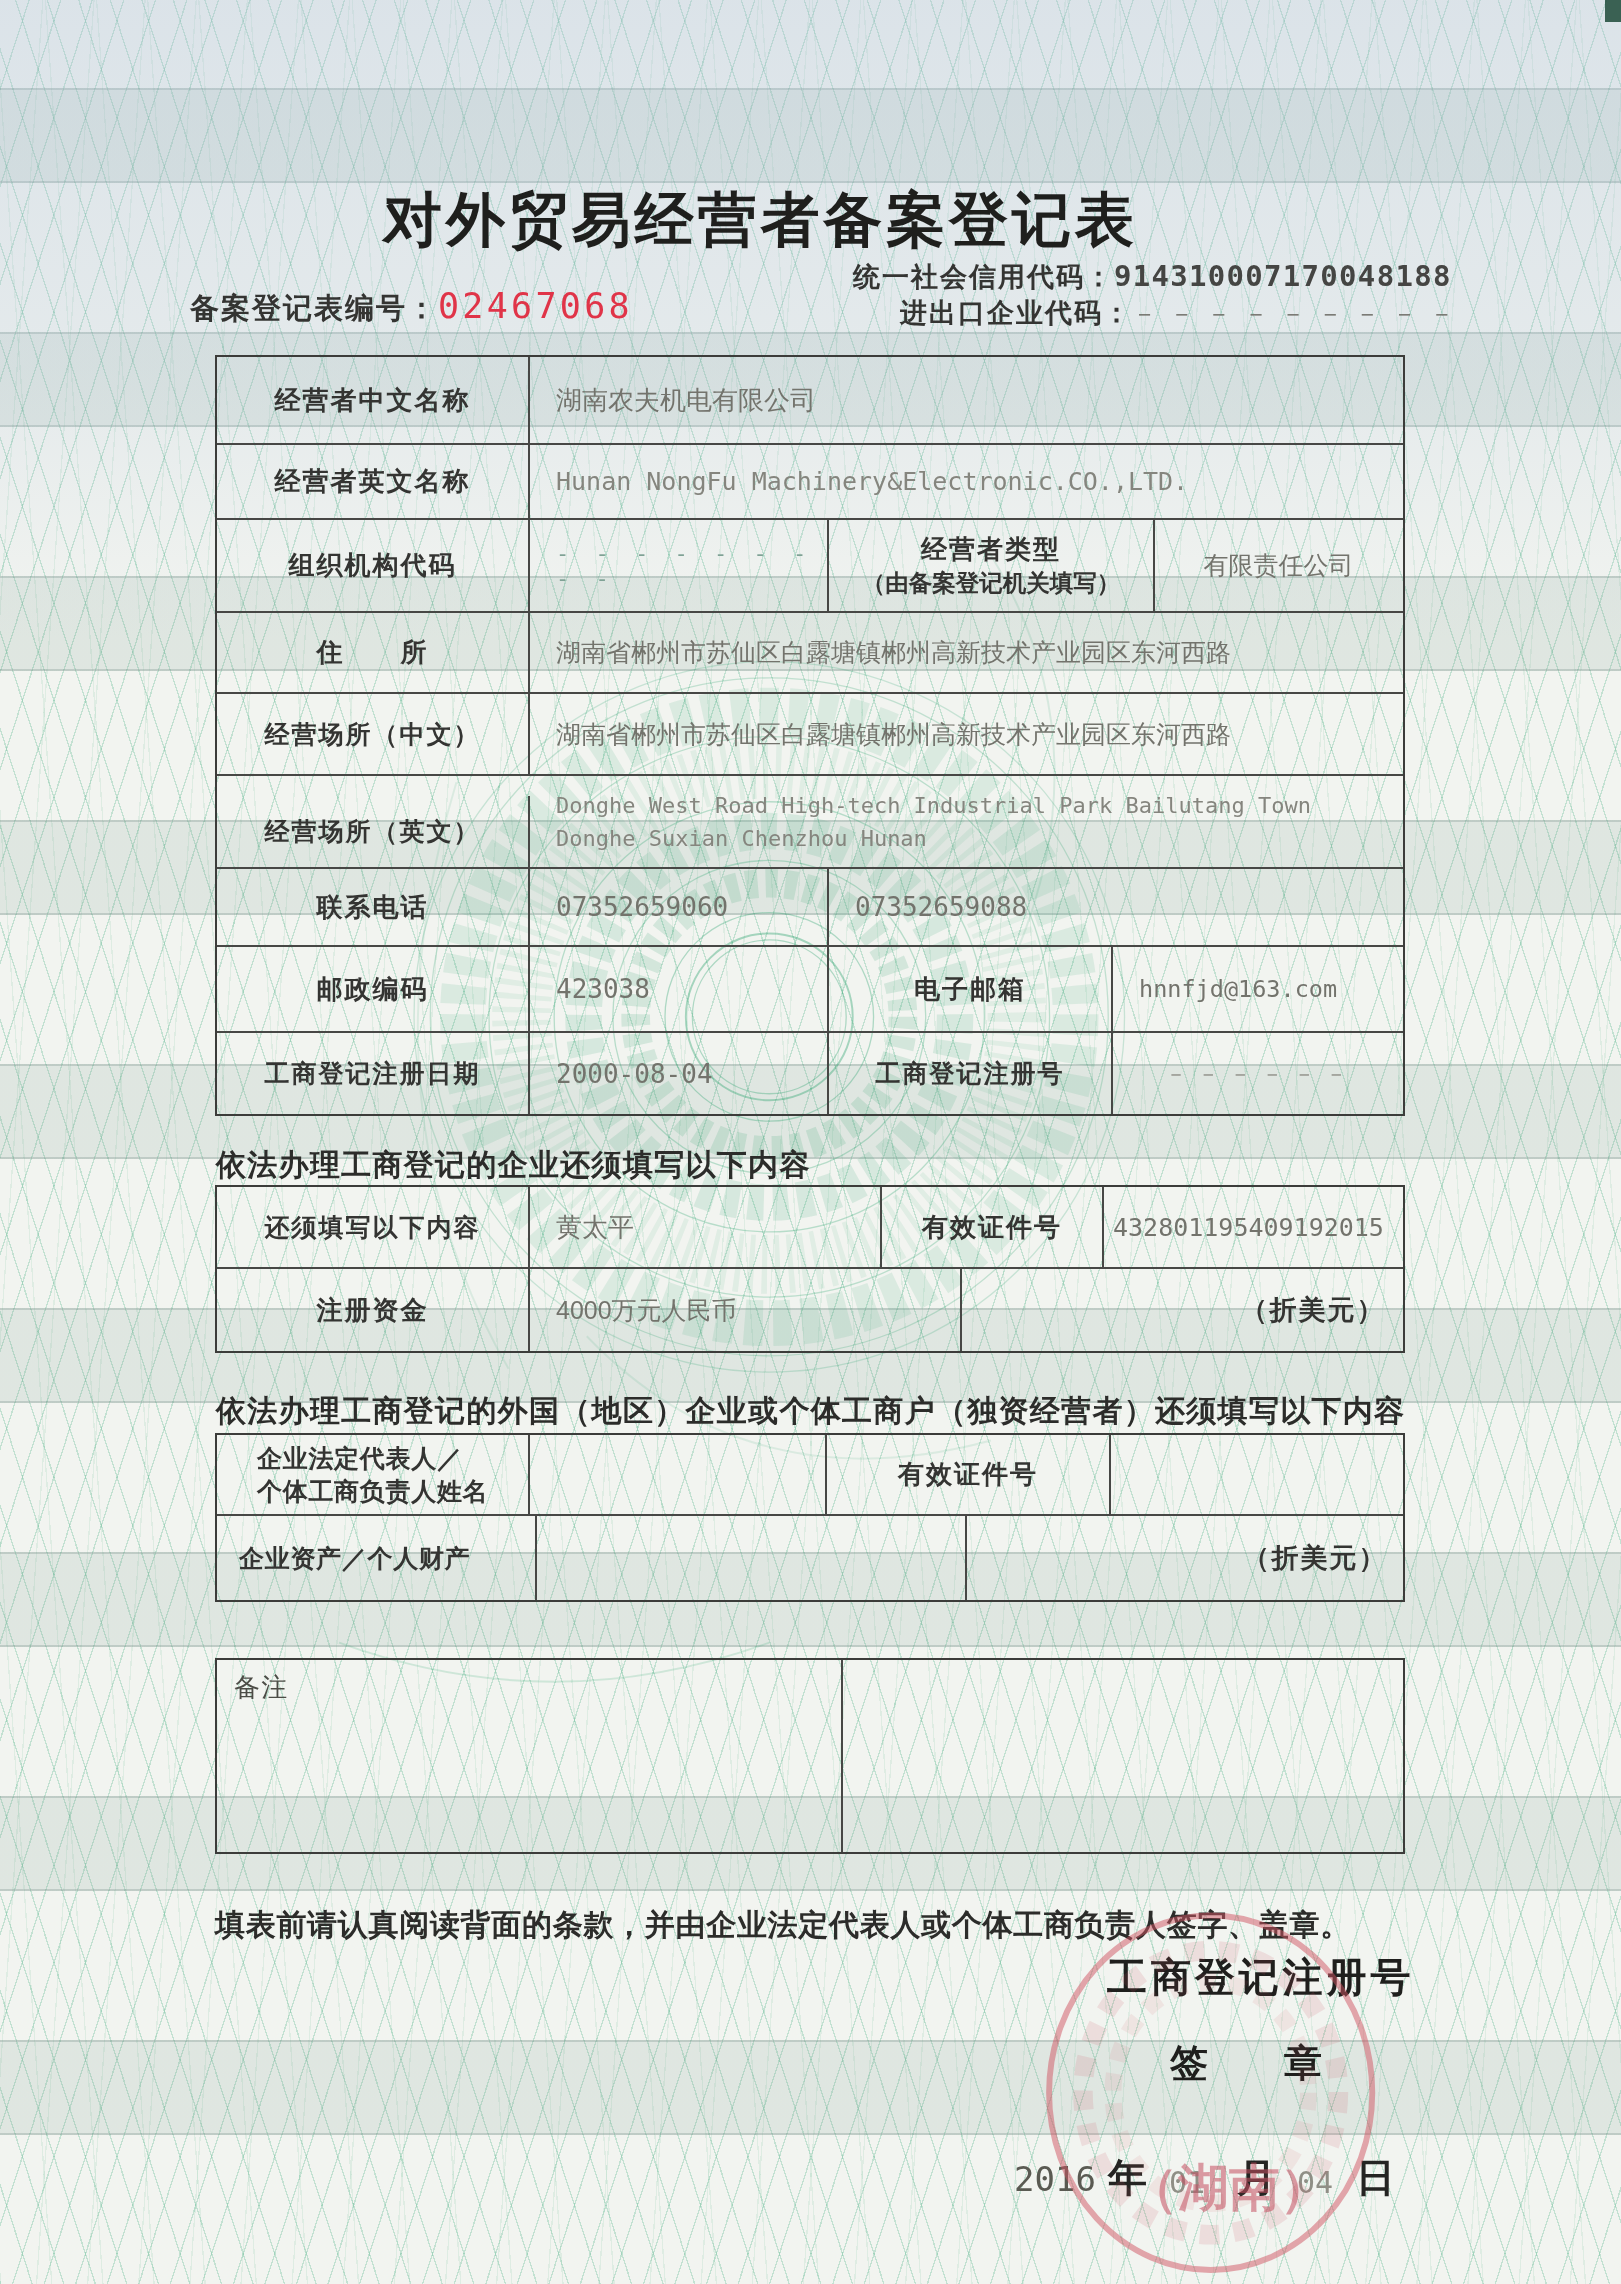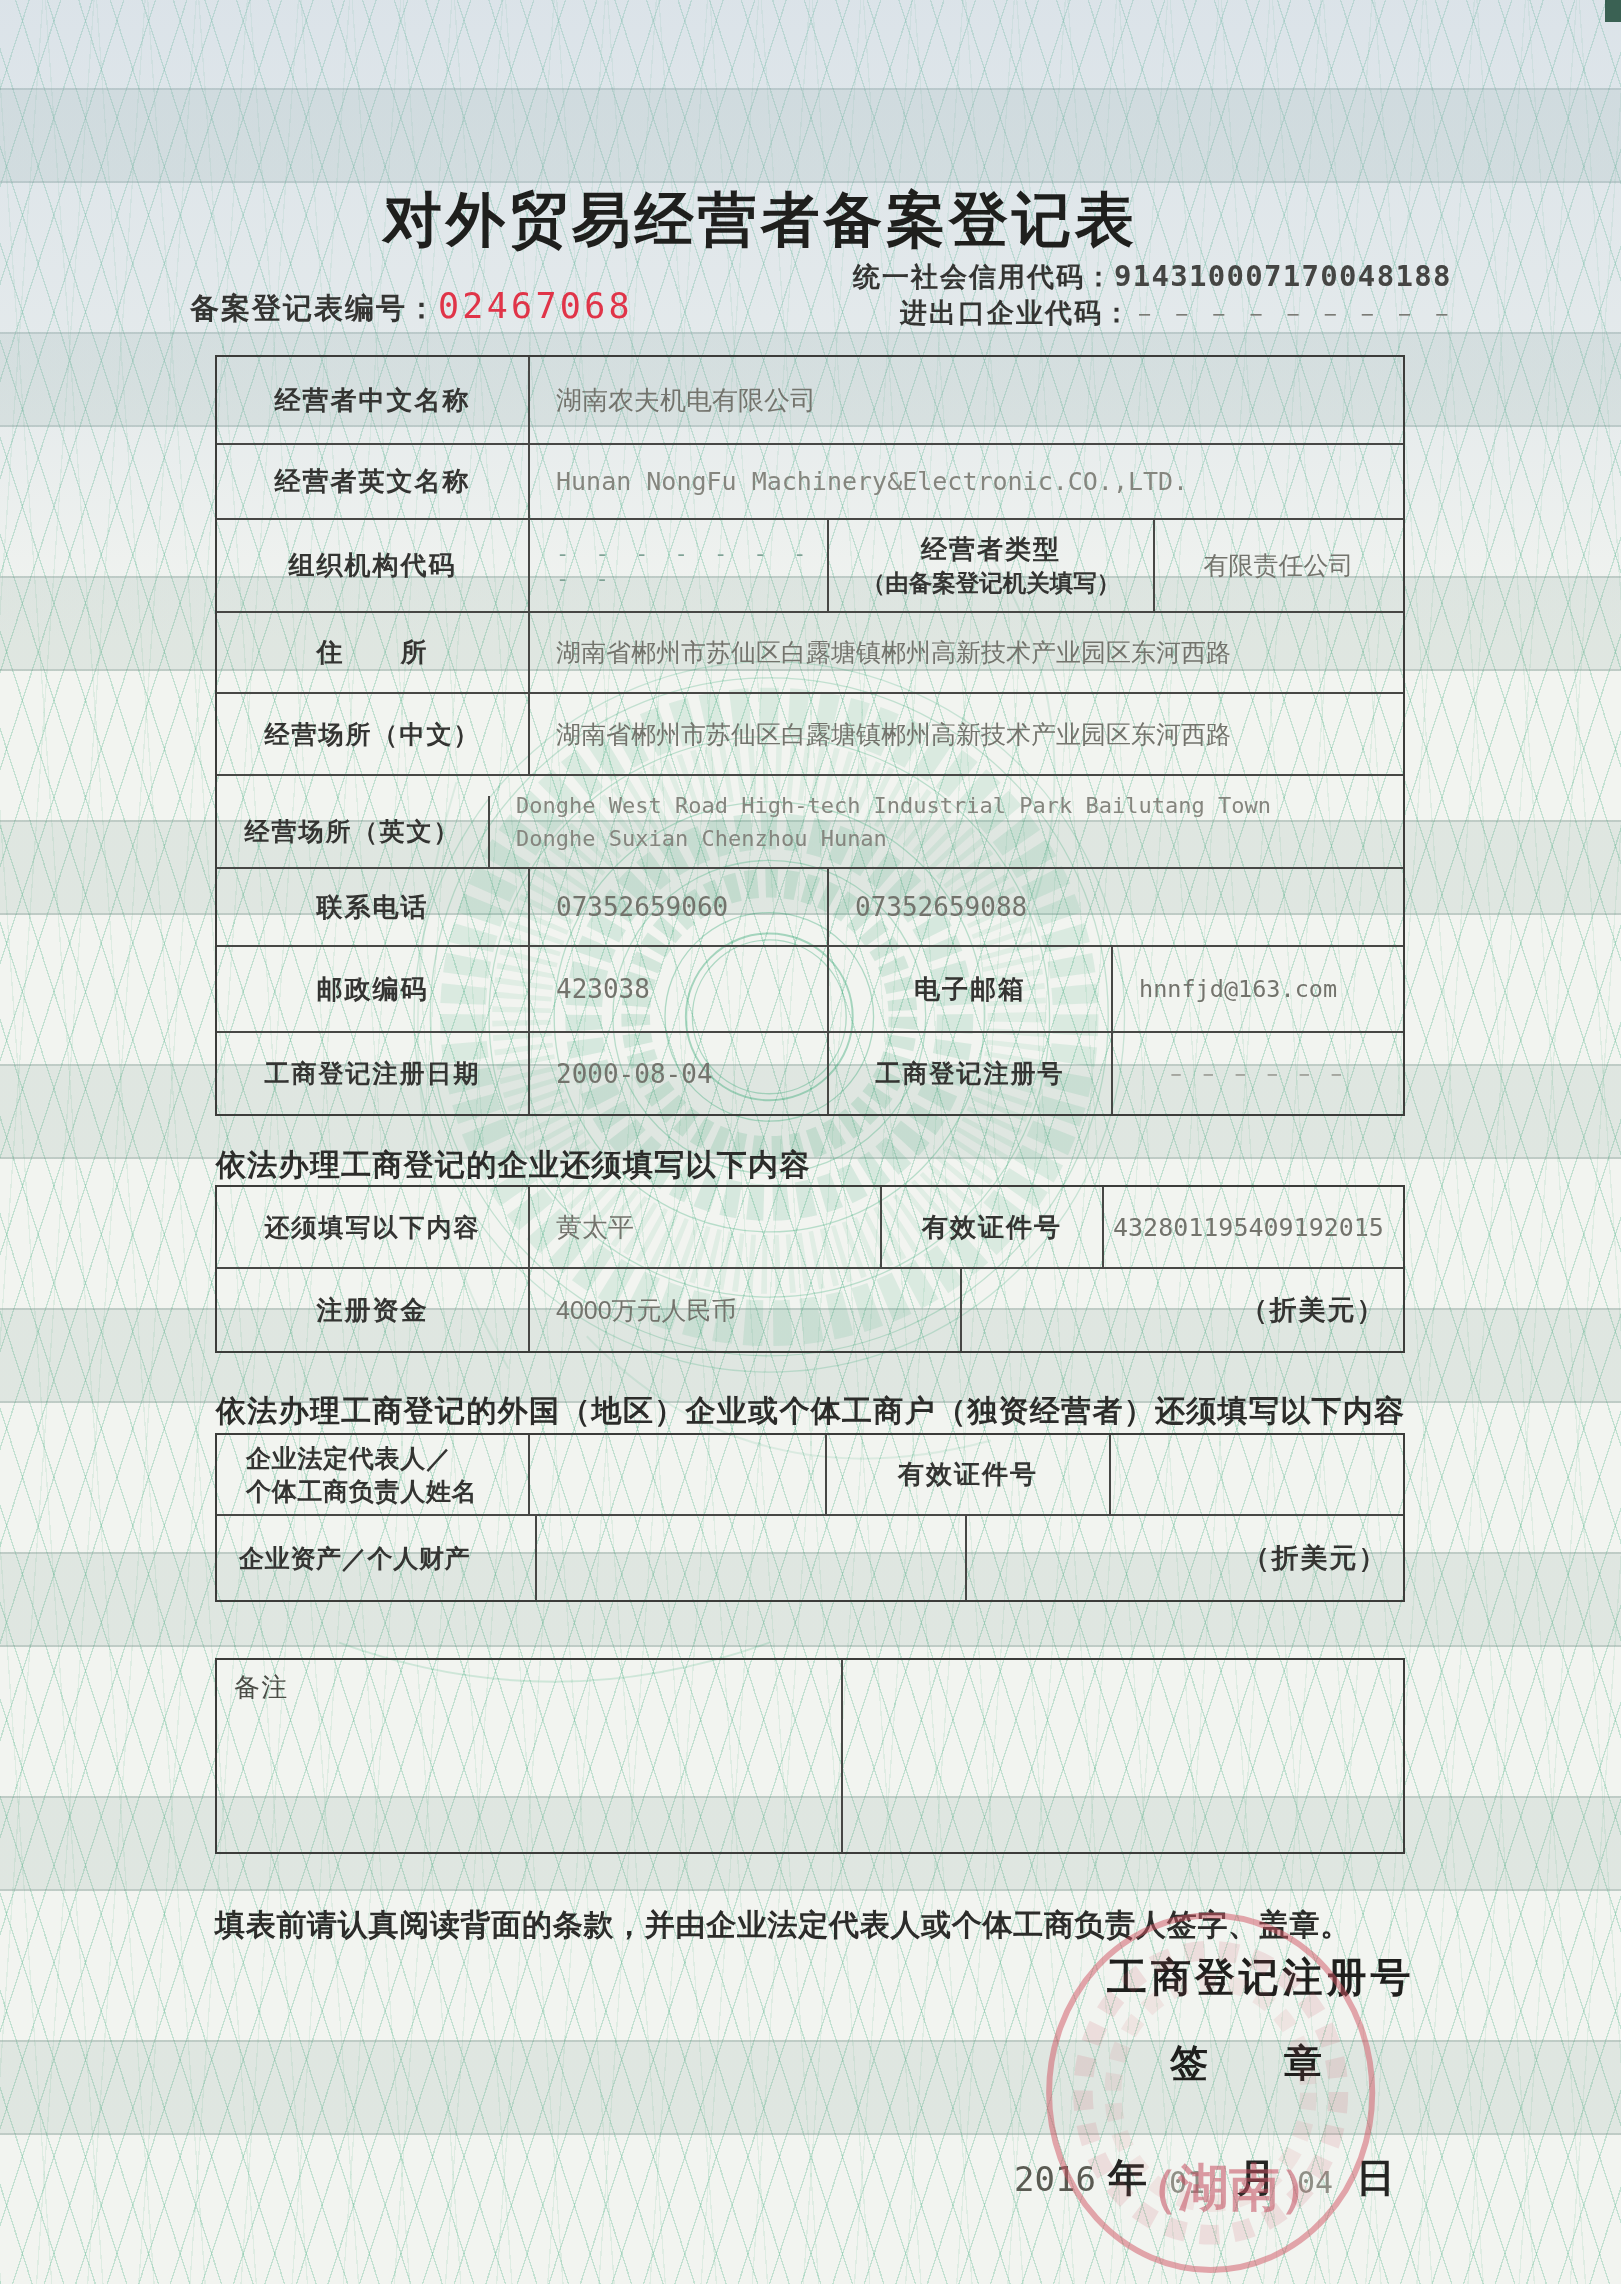--- a/index.html
+++ b/index.html
@@ -109,21 +109,21 @@
     </div>
     <div class="tr" style="height:81px;">
       <div class="td lab" style="width:313px;">住　　所</div>
       <div class="td val left" style="width:871px; font-size:25px;">湖南省郴州市苏仙区白露塘镇郴州高新技术产业园区东河西路</div>
     </div>
     <div class="tr" style="height:82px;">
       <div class="td lab" style="width:313px; font-size:25px;">经营场所（中文）</div>
       <div class="td val left" style="width:871px; font-size:25px;">湖南省郴州市苏仙区白露塘镇郴州高新技术产业园区东河西路</div>
     </div>
     <div class="tr" style="height:93px;">
-      <div class="td lab" style="width:273px; font-size:25px;margin-top:20px;">经营场所（英文）</div>
+      <div class="td lab" style="width:313px; font-size:25px;margin-top:20px;">经营场所（英文）</div>
       <div class="td val left mono" style="width:871px; font-size:22px; color:#85857e; padding-right:39px; line-height:1.5; text-align:left;">Donghe West Road High-tech Industrial Park  Bailutang Town Donghe Suxian Chenzhou Hunan</div>
     </div>
     <div class="tr" style="height:78px;">
       <div class="td lab" style="width:313px;">联系电话</div>
       <div class="td val left mono" style="width:299px;">07352659060</div>
       <div class="td val left mono" style="width:289px;">07352659088</div>
     </div>
     <div class="tr" style="height:86px;">
       <div class="td lab" style="width:313px;">邮政编码</div>
       <div class="td val left mono" style="width:299px;">423038</div>
@@ -151,21 +151,21 @@
       <div class="td lab" style="width:313px;">注册资金</div>
       <div class="td val left" style="width:432px; font-size:25px;">4000万元人民币</div>
       <div class="td lab note" style="width:439px; font-size:27px;">（折美元）</div>
     </div>
   </div>
 
   <div class="sectitle" style="left:216px; top:1391px;">依法办理工商登记的外国（地区）企业或个体工商户（独资经营者）还须填写以下内容</div>
 
   <div class="tbl" style="left:215px; top:1433px; width:1190px;">
     <div class="tr" style="height:81px;">
-      <div class="td col" style="width:313px; align-items:flex-start; padding-left:29px;">
+      <div class="td col" style="width:313px; align-items:flex-start; padding-left:40px;">
         <div class="lab" style="font-size:25px; letter-spacing:0.7px;">企业法定代表人／</div>
         <div class="lab" style="font-size:25px; letter-spacing:0.7px;">个体工商负责人姓名</div>
       </div>
       <div class="td" style="width:297px;"></div>
       <div class="td lab" style="width:284px;">有效证件号</div>
       <div class="td" style="width:291px;"></div>
     </div>
     <div class="tr" style="height:84px;">
       <div class="td lab left" style="width:322px; padding-left:22px; font-size:25px; letter-spacing:0.7px;">企业资产／个人财产</div>
       <div class="td" style="width:432px;"></div>

